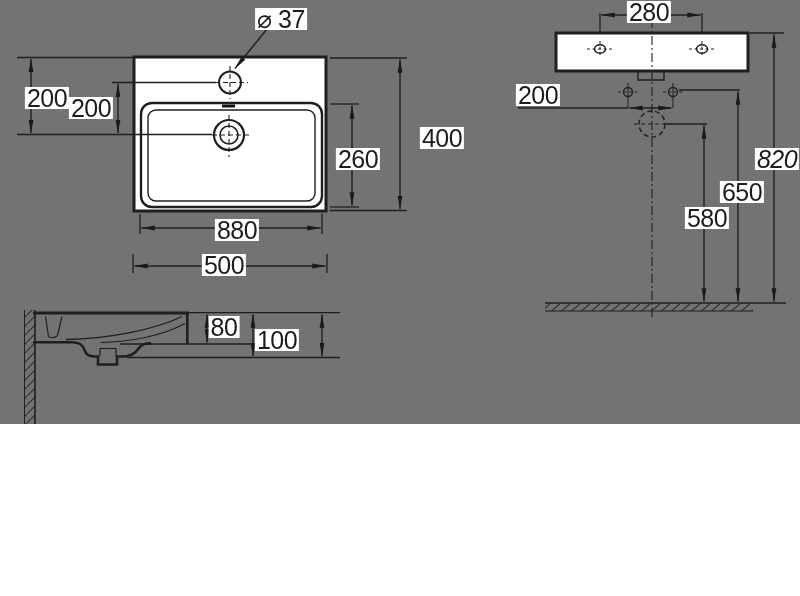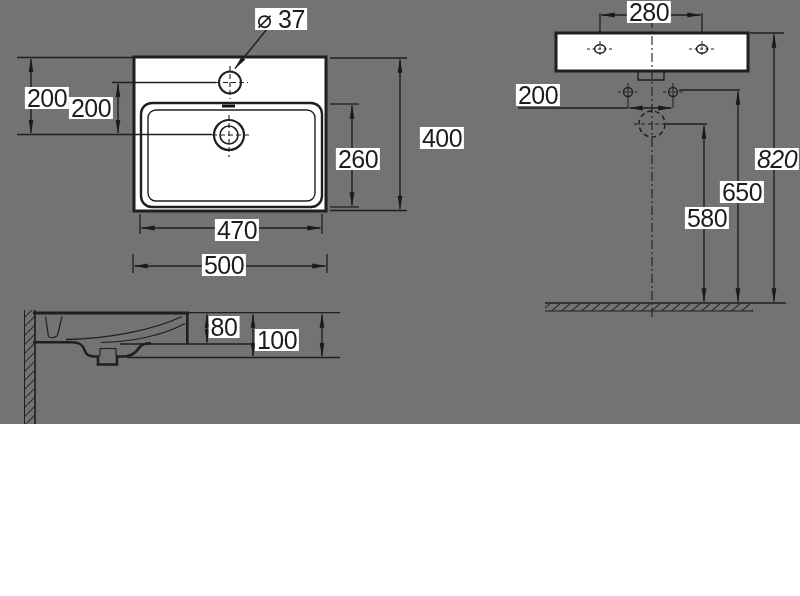--- a/index.html
+++ b/index.html
@@ -166,21 +166,21 @@
     <path d="M253,314.5 V356" stroke-width="1.4" marker-start="url(#arr)" marker-end="url(#arr)"></path>
     <path d="M322,314.5 V356" stroke-width="1.4" marker-start="url(#arr)" marker-end="url(#arr)"></path>
   </g>
 </svg>
 
 <div class="dim-label" style="left:281px;top:19px;">⌀ 37</div>
 <div class="dim-label" style="left:31px;top:98px;margin-left:16px;">200</div>
 <div class="dim-label" style="left:91px;top:108px;">200</div>
 <div class="dim-label" style="left:358px;top:159px;">260</div>
 <div class="dim-label" style="left:398px;top:138px;margin-left:44px;">400</div>
-<div class="dim-label" style="left:237px;top:230px;">470</div>
+<div class="dim-label" style="left:237px;top:230px;">880</div>
 <div class="dim-label" style="left:224px;top:265px;">500</div>
 
 <div class="dim-label" style="left:649px;top:12px;">280</div>
 <div class="dim-label" style="left:538px;top:95px;">200</div>
 <div class="dim-label" style="left:777px;top:159px;font-style:italic;">820</div>
 <div class="dim-label" style="left:742px;top:192px;">650</div>
 <div class="dim-label" style="left:707px;top:218px;">580</div>
 
 <div class="dim-label" style="left:224px;top:327px;">80</div>
 <div class="dim-label" style="left:277px;top:340px;">100</div>

